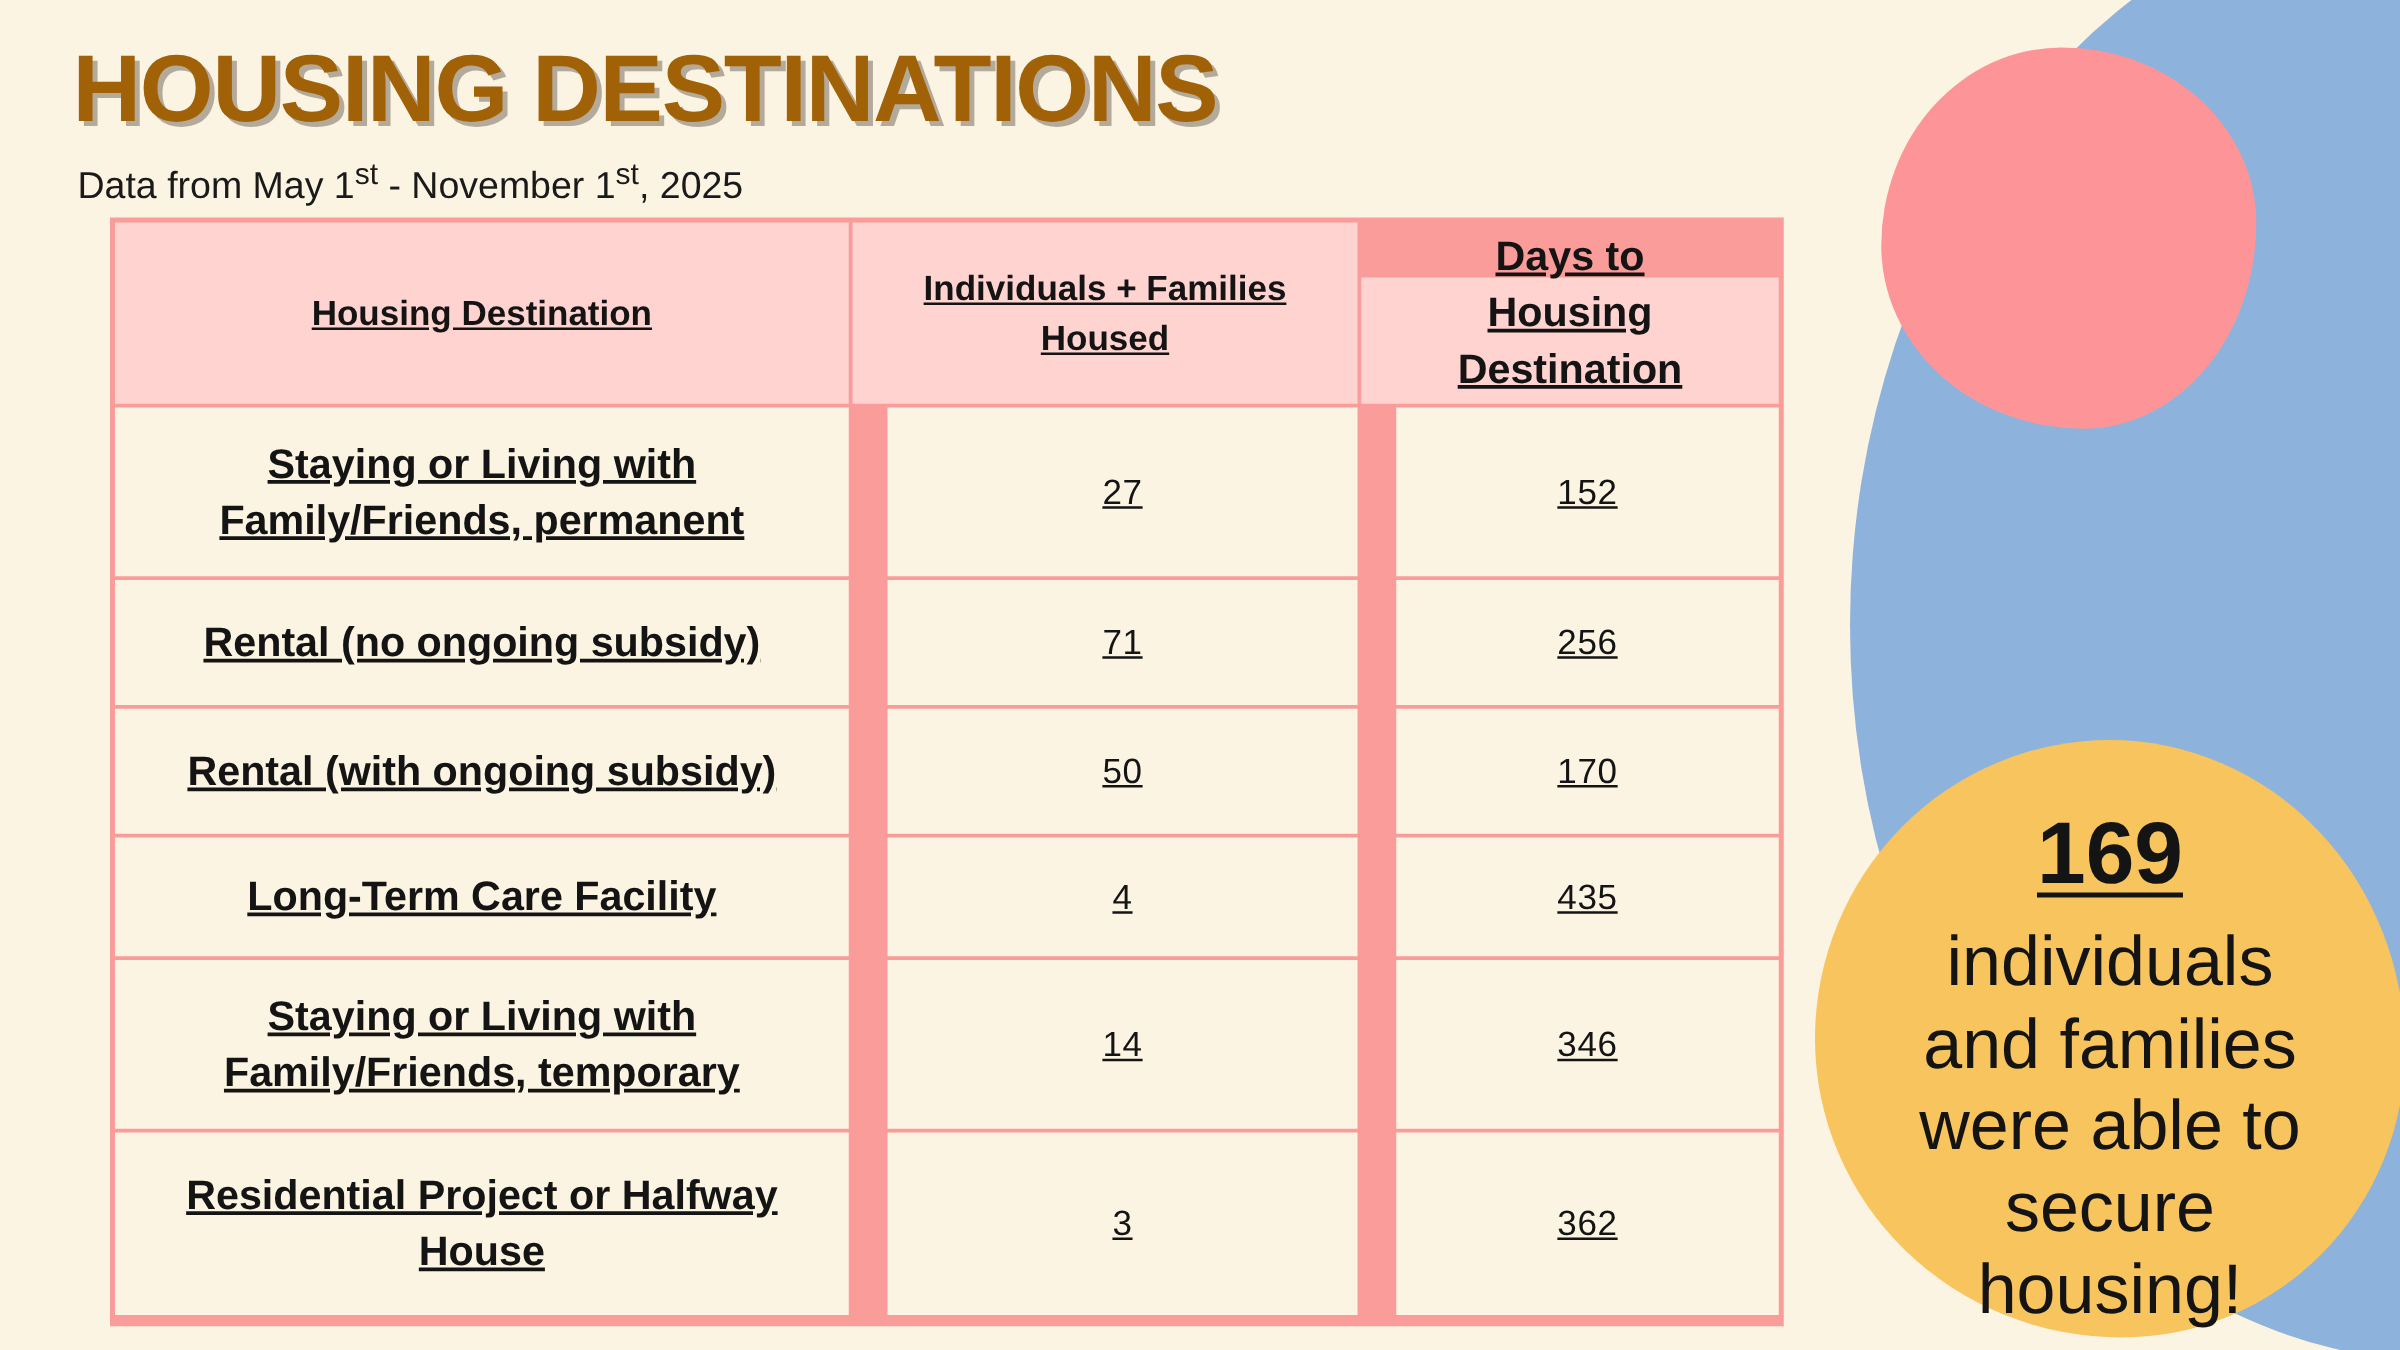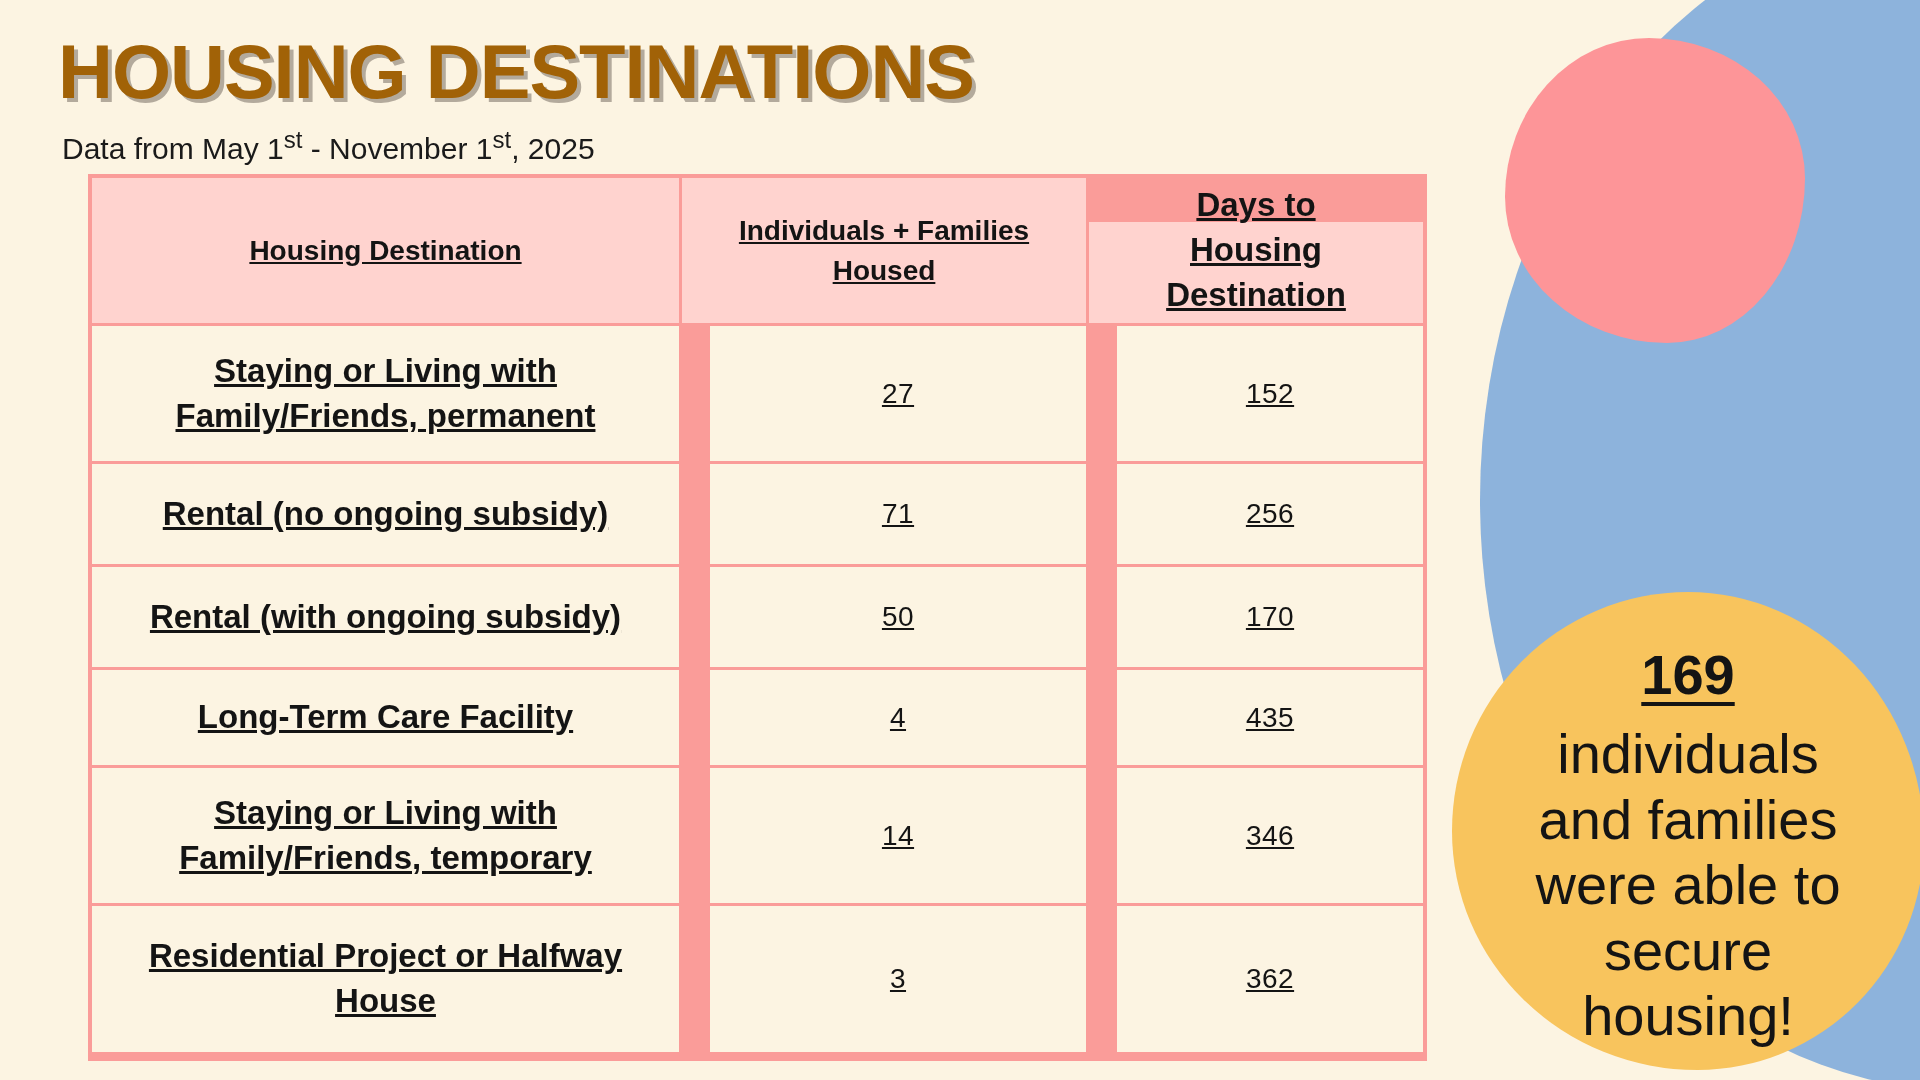--- a/index.html
+++ b/index.html
@@ -93,21 +93,21 @@
   }
 
   
   .callout {
     position: absolute;
     left: 1508px; top: 642px;
     width: 360px;
     text-align: center;
   }
   .callout-number {
-    font-size: 56px;
+    font-size: 70px;
     font-weight: 800;
     text-decoration: underline;
     text-decoration-thickness: 4px;
     text-underline-offset: 8px;
     margin-bottom: 14px;
   }
   .callout-text {
     font-size: 56px;
     font-weight: 500;
     line-height: 1.17;

